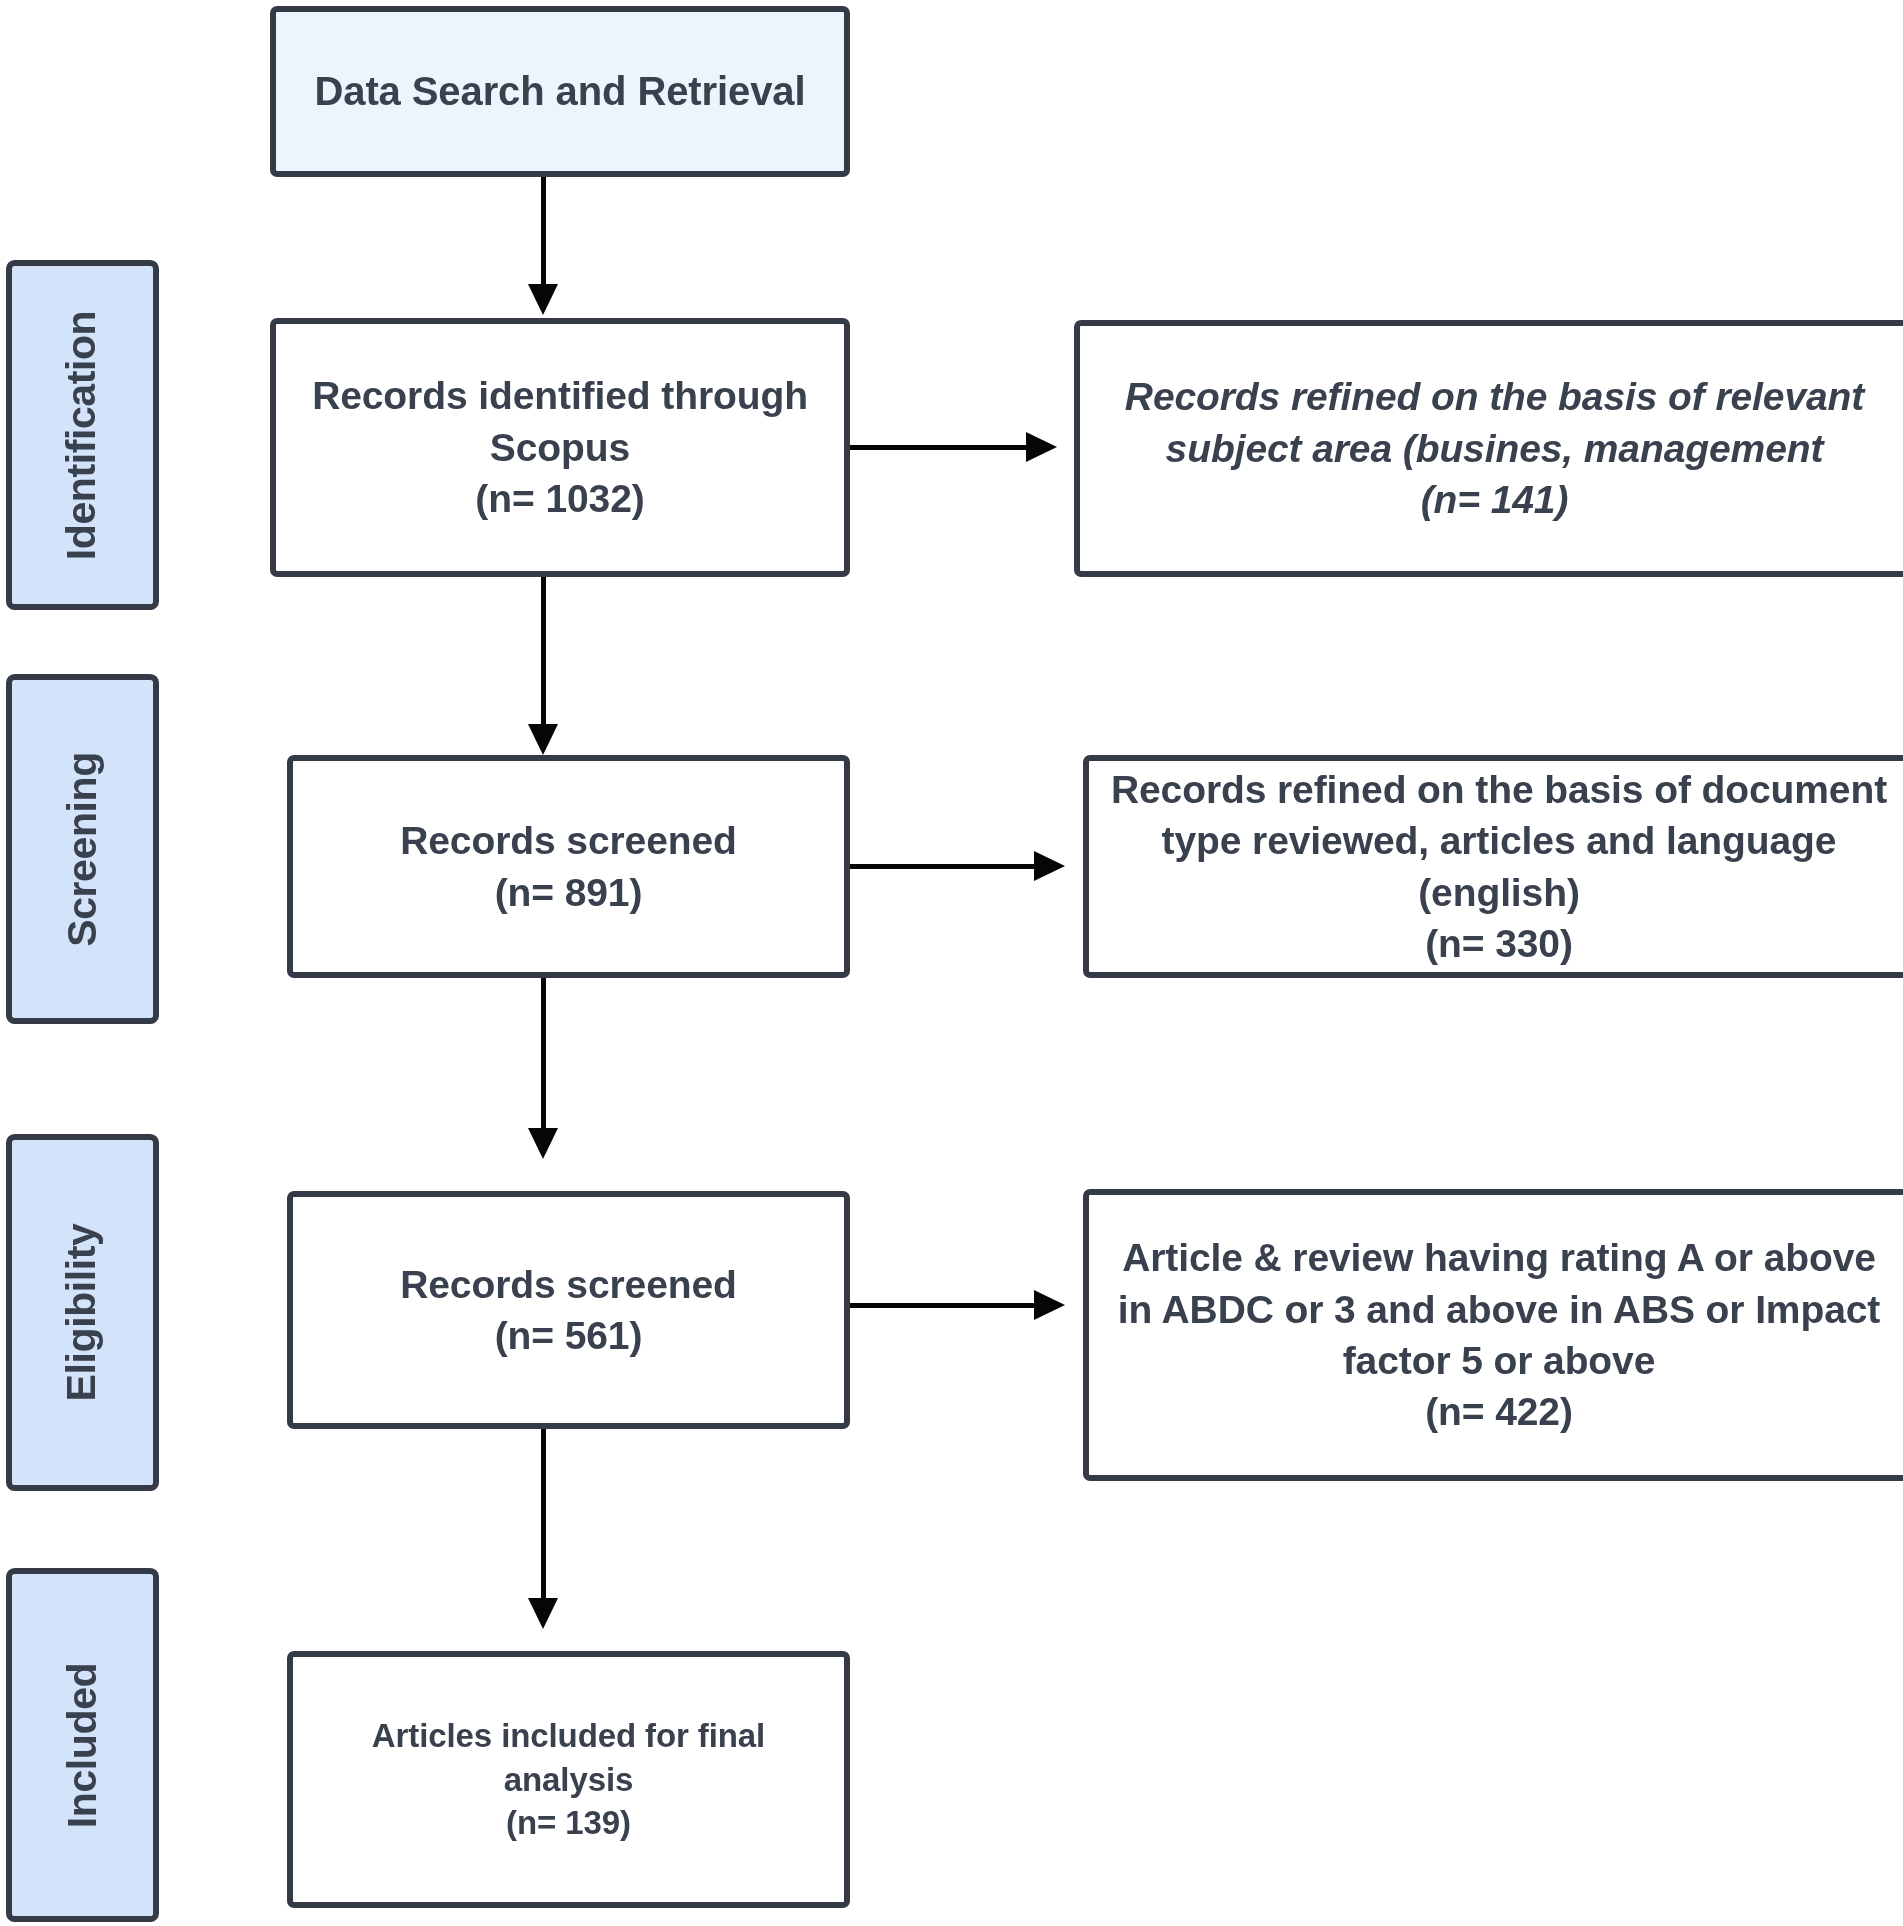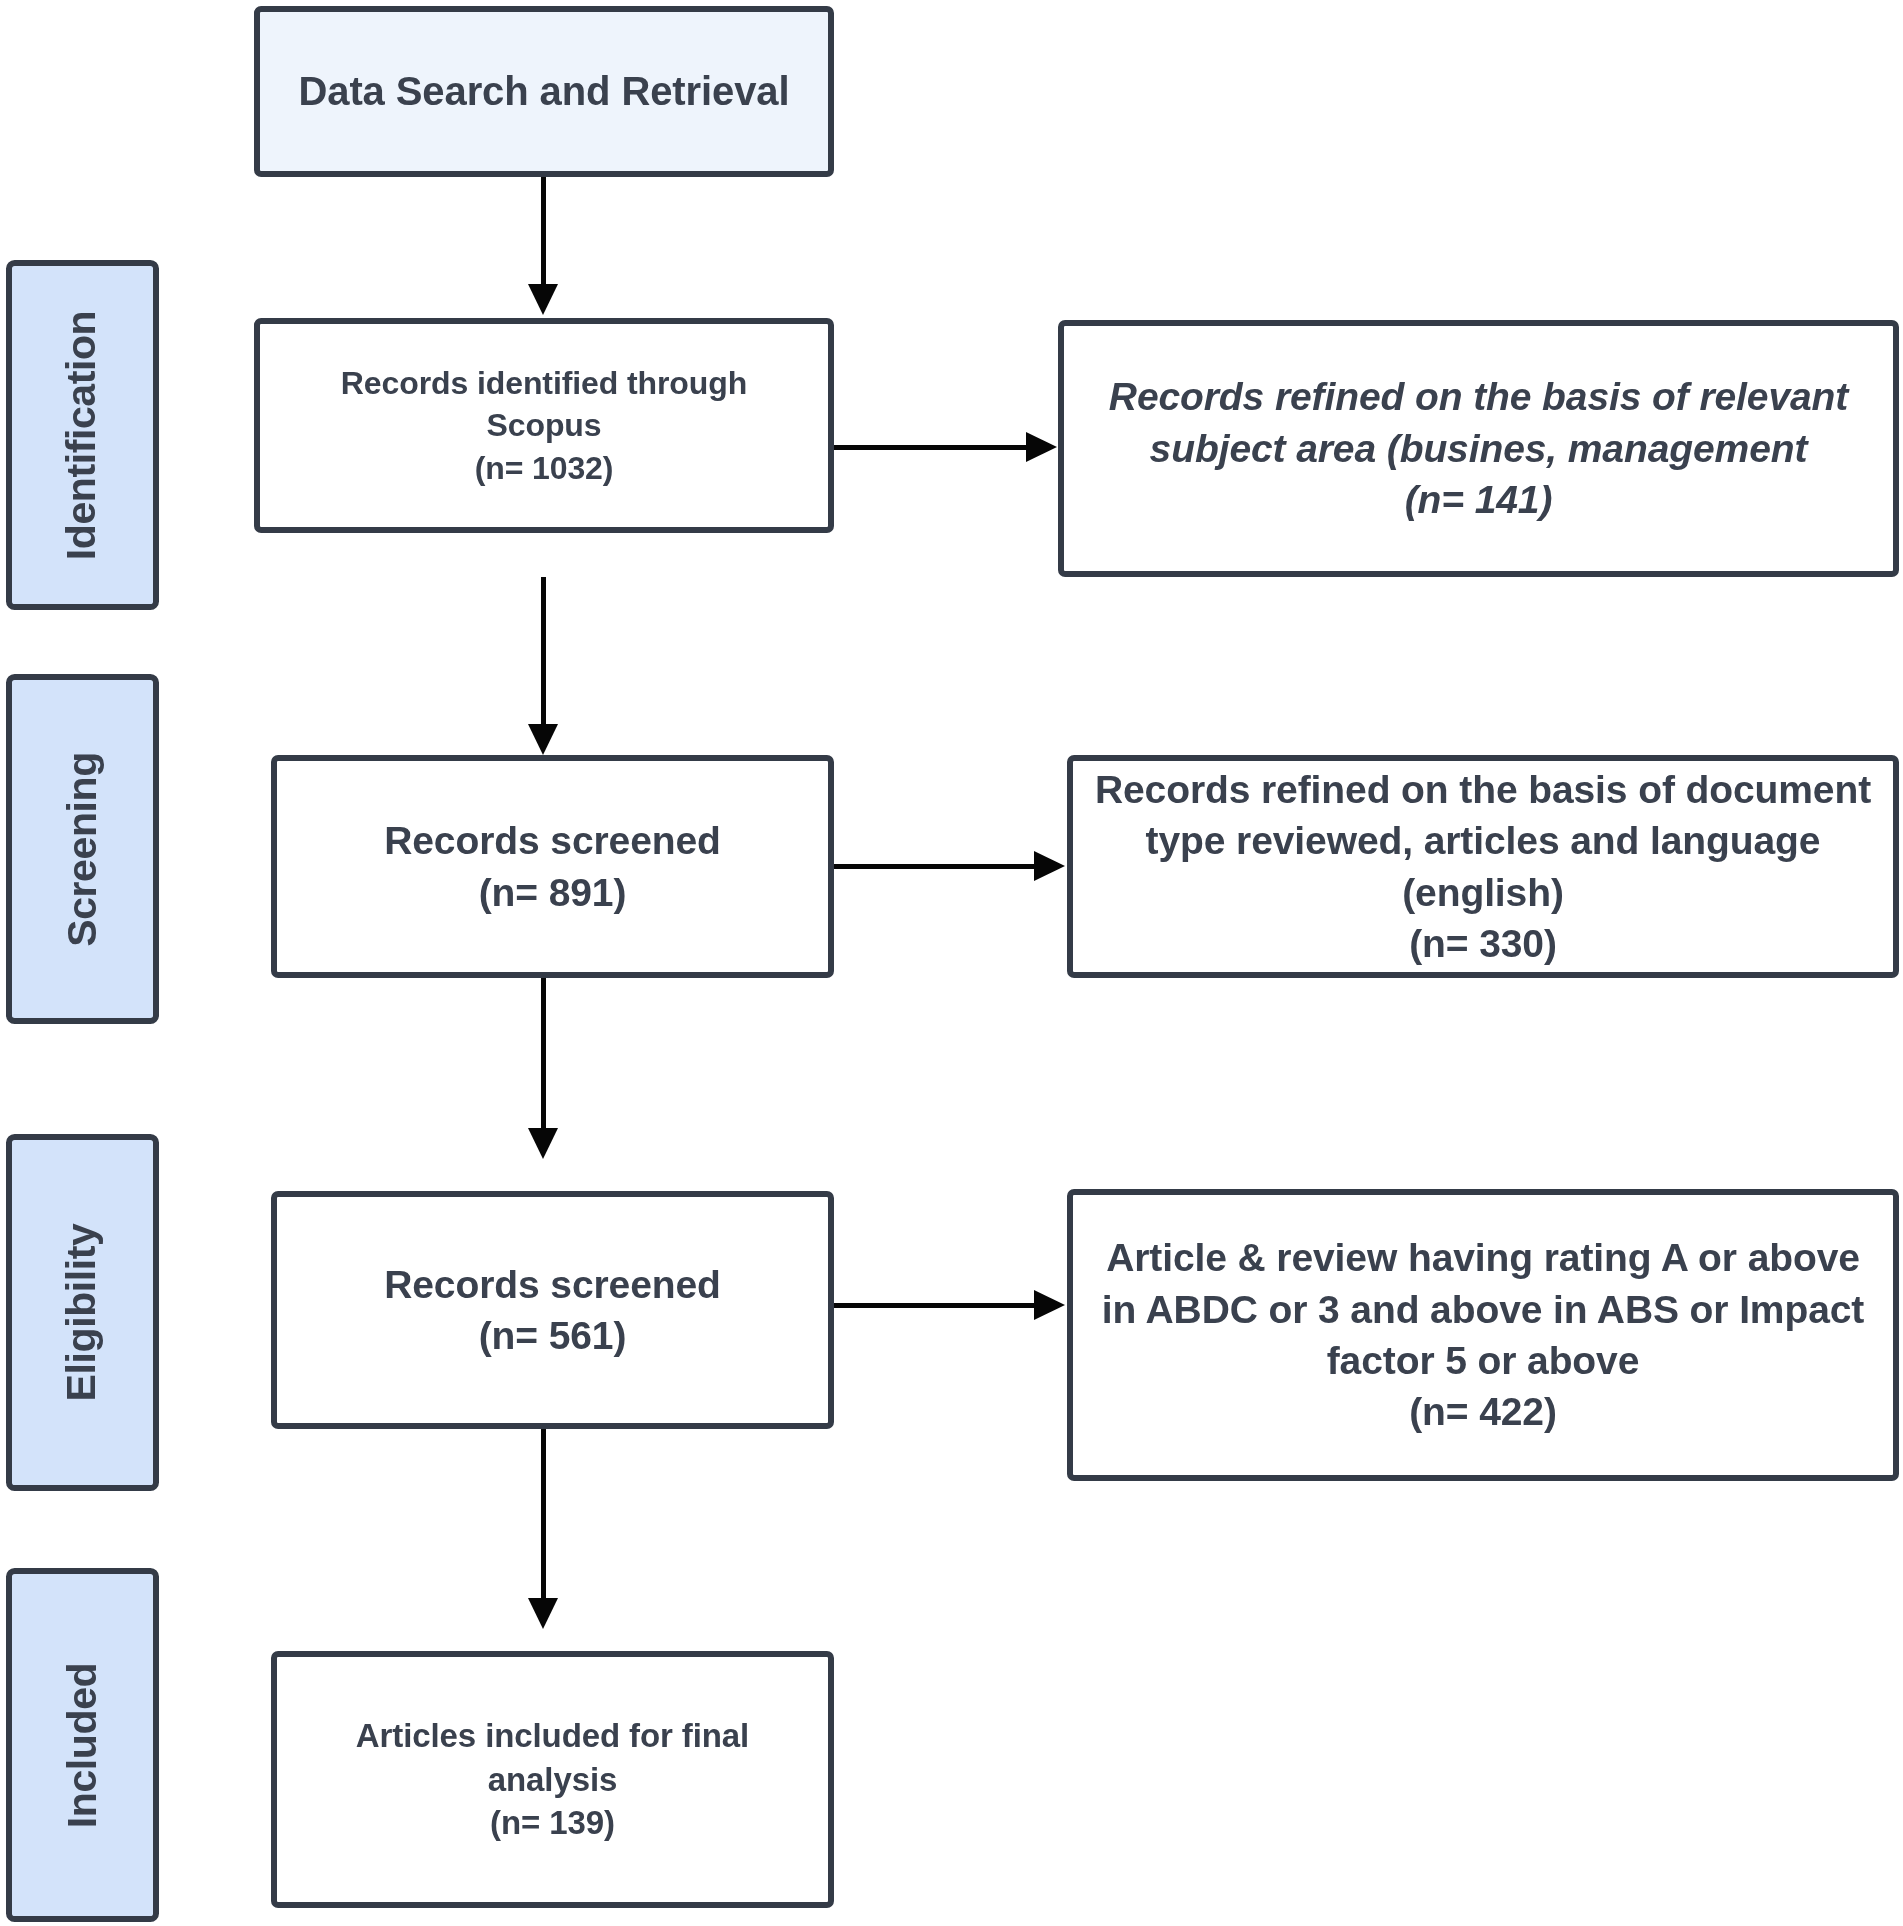--- a/index.html
+++ b/index.html
@@ -26,20 +26,21 @@
     border-radius: 7.1px;
     background: #ffffff;
     display: flex;
     align-items: center;
     justify-content: center;
     text-align: center;
     color: #3a414e;
     font-weight: bold;
     line-height: 1.32;
     letter-spacing: -0.1px;
+    margin-left: 16px;
   }
   .node .txt {
     display: block;
     width: 100%;
     padding: 0 7.1px;
     box-sizing: border-box;
     white-space: pre-line;
   }
 
   
@@ -85,21 +86,21 @@
     position: absolute;
     width: 0;
     height: 0;
     border-top: 15px solid transparent;
     border-bottom: 15px solid transparent;
     border-left: 31px solid #060606;
   }
 
   
   #node-search      { left: 254px;  top: 5.7px;    width: 580px;  height: 171px; background: #eef4fc; font-size: 40px; }
-  #node-identified  { left: 254px;  top: 318px;  width: 580px;  height: 215px; font-size: 32px; }
+  #node-identified  { left: 254px;  top: 318px;  width: 580px;  height: 259px; font-size: 39px; }
   #node-screened1   { left: 271px;  top: 755px; width: 563px;  height: 223px; font-size: 39px; }
   #node-screened2   { left: 271px;  top: 1191px; width: 563px;  height: 238px; font-size: 39px; }
   #node-included    { left: 271px;  top: 1651px; width: 563px;  height: 257px; font-size: 33px; }
 
   #node-refined-subject  { left: 1058px; top: 320px;  width: 841px; height: 257px; font-size: 39px; font-style: italic; }
   #node-refined-doctype  { left: 1067px; top: 755px; width: 832px; height: 223px; font-size: 39px; }
   #node-rating           { left: 1067px; top: 1189px; width: 832px; height: 292px; font-size: 39px; }
 
   #stage-identification { left: 5.7px; top: 260px;  width: 153px; height: 350px; }
   #stage-screening      { left: 5.7px; top: 674px;  width: 153px; height: 350px; }

